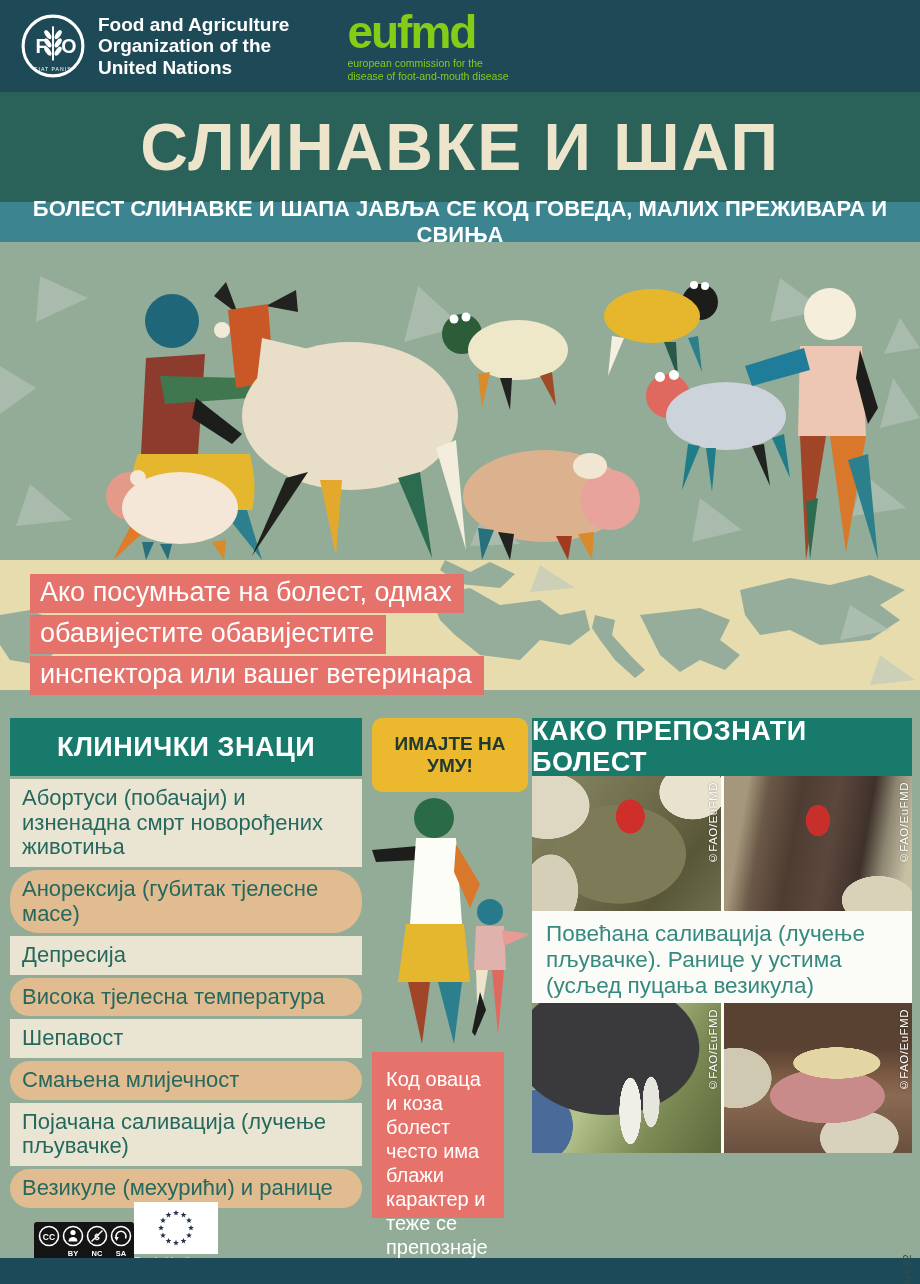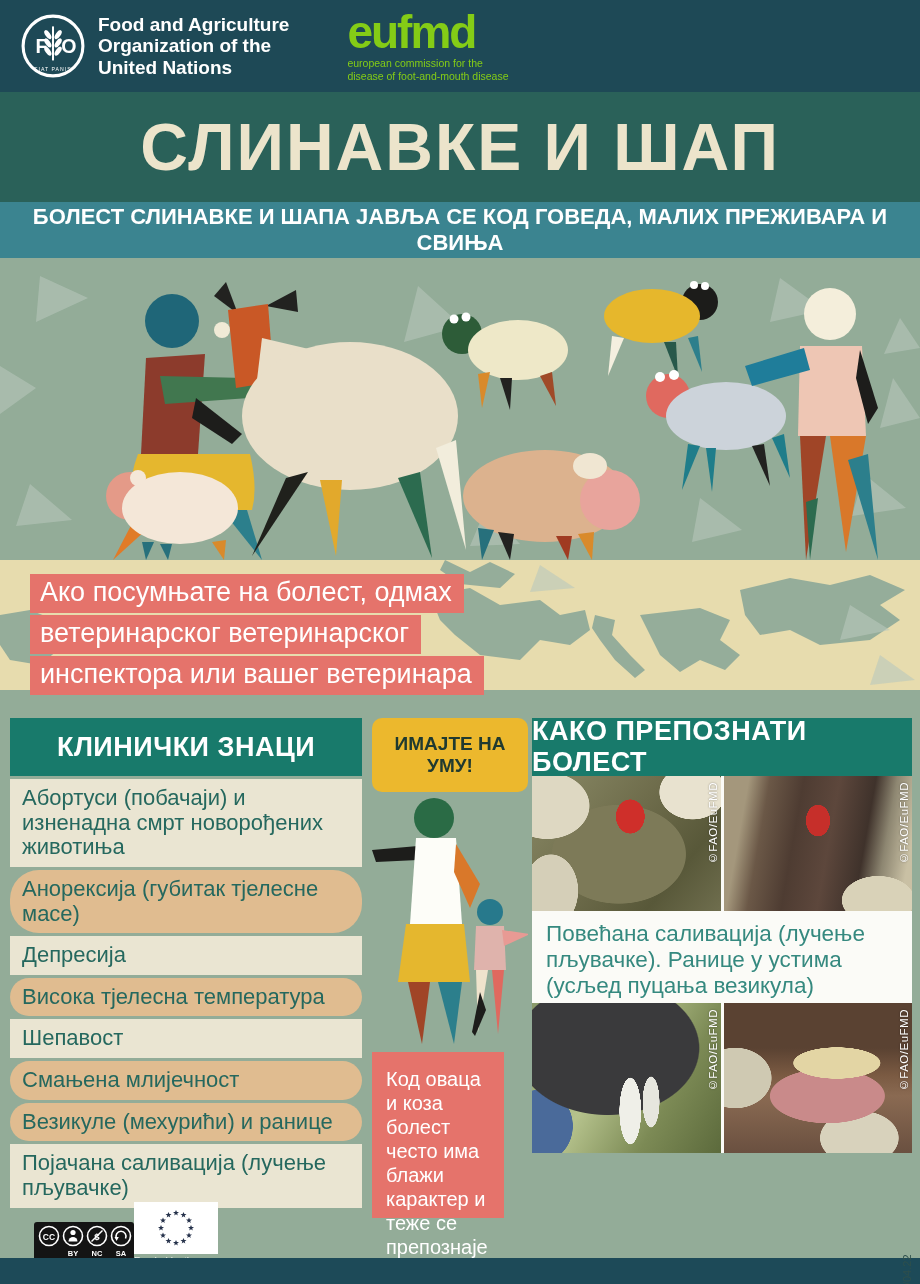--- a/index.html
+++ b/index.html
@@ -19,21 +19,21 @@
   .fao-name span{display:block;}
   .eufmd-lockup{margin-left:58px;color:#84cc16;}
   .eufmd-wordmark{font-weight:bold;font-size:46px;line-height:1;letter-spacing:-2px;}
   .eufmd-tagline{font-size:10.5px;line-height:1.25;margin-top:2px;}
   .eufmd-tagline span{display:block;}
 
   
   .title-band{left:0;top:92px;width:920px;height:110px;background:#2a6159;}
   .title-band h1{margin:0;line-height:110px;text-align:center;color:#ece4cb;
     font-size:66px;font-weight:bold;letter-spacing:2px;}
-  .subtitle-band{left:0;top:202px;width:920px;height:56px;background:#3b8490;
+  .subtitle-band{left:0;top:202px;width:920px;height:40px;background:#3b8490;
     color:#fff;font-weight:bold;font-size:22px;text-align:center;
     display:flex;align-items:center;justify-content:center;padding:16px 30px;}
 
   
   .herd{left:0;top:258px;width:920px;height:302px;}
   .map-band{left:0;top:560px;width:920px;height:130px;}
   .alert-box{left:30px;top:574px;z-index:5;font-size:27px;line-height:1.04;color:#fff;}
   .alert-box span{display:table;background:#e5736b;padding:4px 12px 7px 10px;margin-bottom:2px;}
 
   
@@ -246,34 +246,34 @@
     </g>
     <g fill="#b9c8bd" fill-opacity="0.6">
       <polygon points="850,45 890,70 840,80"></polygon>
       <polygon points="880,95 915,120 870,125"></polygon>
       <polygon points="540,5 575,28 530,32"></polygon>
     </g>
   </svg>
 
   <div class="abs alert-box">
     <span>Ако посумњате на болест, одмах</span>
-    <span>ветеринарског ветеринарског</span>
+    <span>обавијестите обавијестите</span>
     <span>инспектора или вашег ветеринара</span>
   </div>
 
   <div class="abs left-col">
     <div class="col-head">КЛИНИЧКИ ЗНАЦИ</div>
     <div class="sign-item cream">Абортуси (побачаји) и изненадна смрт новорођених животиња</div>
     <div class="sign-item tan">Анорексија (губитак тјелесне масе)</div>
     <div class="sign-item cream">Депресија</div>
     <div class="sign-item tan">Висока тјелесна температура</div>
     <div class="sign-item cream">Шепавост</div>
     <div class="sign-item tan">Смањена млијечност</div>
+    <div class="sign-item cream">Појачана саливација (лучење пљувачке)</div>
     <div class="sign-item tan">Везикуле (мехурићи) и ранице</div>
-    <div class="sign-item cream">Појачана саливација (лучење пљувачке)</div>
   </div>
 
   <div class="abs mid-col">
     <div class="note-banner">ИМАЈТЕ НА УМУ!</div>
   </div>
   <svg class="abs family" viewBox="0 0 156 260">
     <g>
       <circle cx="62" cy="26" r="20" fill="#2a6b45"></circle>
       <polygon points="0,58 46,54 46,68 4,70" fill="#1d1d1b"></polygon>
       <polygon points="44,46 84,46 90,132 38,132" fill="#fdfdf8"></polygon>

